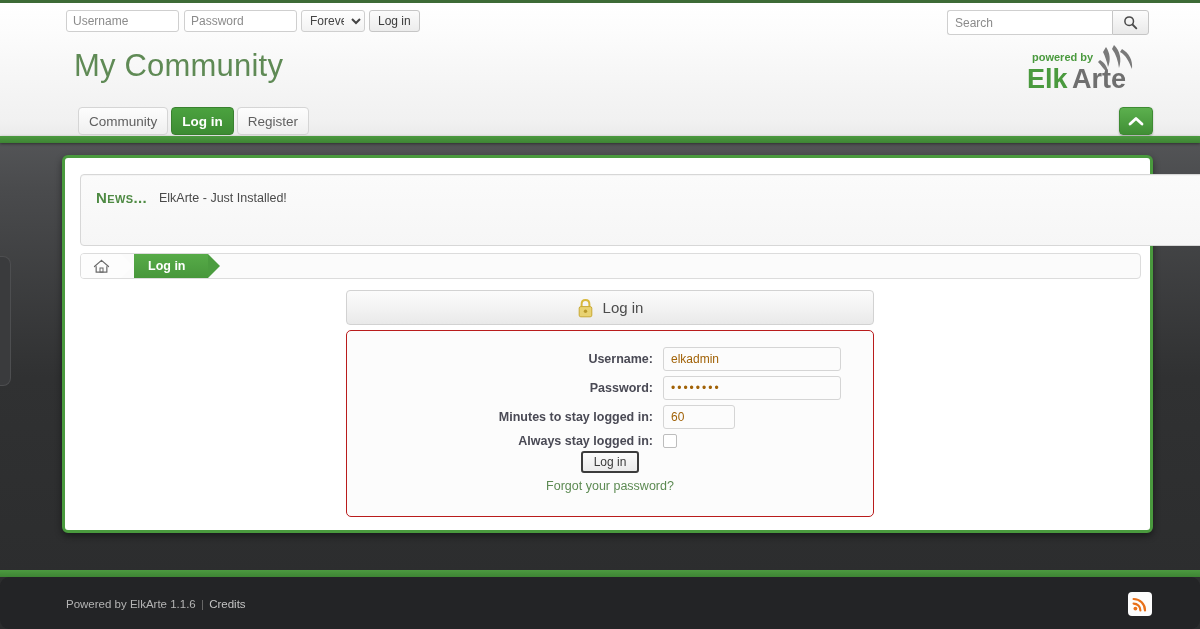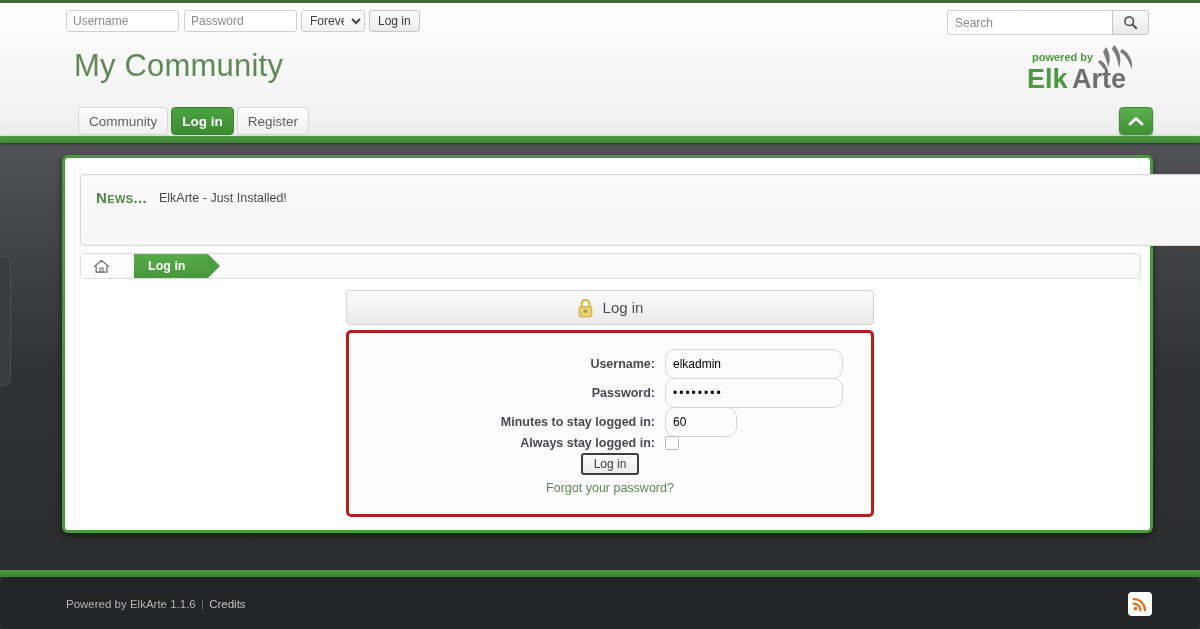--- a/index.html
+++ b/index.html
@@ -248,42 +248,42 @@
     background: linear-gradient(to bottom, #fbfbfb 0%, #f3f3f3 50%, #e9e9e9 100%);
     display: flex; align-items: center; justify-content: center;
     gap: 9px;
   }
   .login-head-text {
     font-size: 15px; color: #4c4c4c;
   }
   .login-body {
     margin-top: 5px;
     height: 187px;
-    border: 3px solid #b91c1c;
+    border: 1px solid #b91c1c;
     border-radius: 5px;
     background: #fcfcfc;
     position: relative;
   }
   .frow {
     position: absolute;
     display: flex; align-items: center;
   }
   .flabel {
     text-align: right;
     font-size: 12.5px; font-weight: bold; color: #4a4a55;
     white-space: nowrap;
     padding-right: 10px;
   }
   .finput {
     border: 1px solid #d5d5d5;
-    border-radius: 10px;
+    border-radius: 3px;
     background: #fcfcfc;
     font-family: "Liberation Sans", sans-serif;
-    font-size: 12px; color: #000000;
-    padding: 0 7px; height: 30px;
+    font-size: 12px; color: #a16207;
+    padding: 0 7px; height: 24px;
     outline: none;
   }
   #f-username { width: 178px; }
   #f-password { width: 178px; letter-spacing: 2px; }
   #f-minutes  { width: 72px; }
   .fcheck {
     width: 14px; height: 14px;
     border: 1px solid #bdbdbd; border-radius: 2px;
     background: #fff; cursor: pointer;
   }

